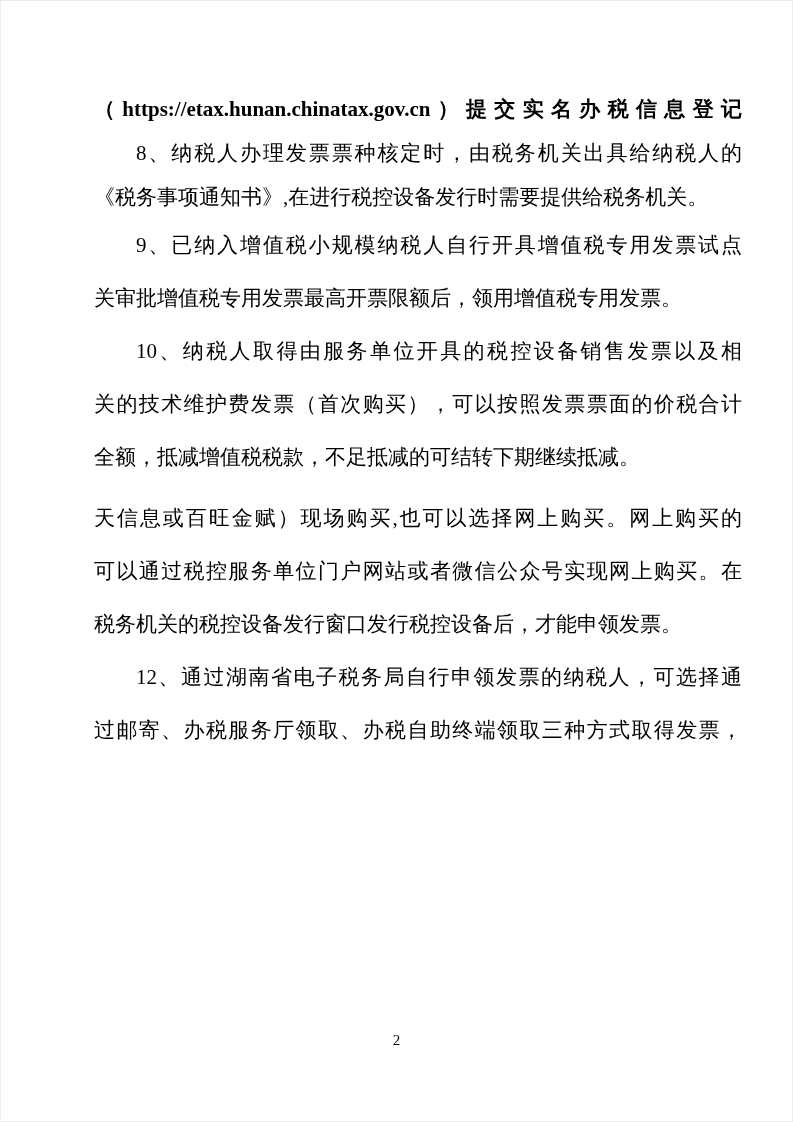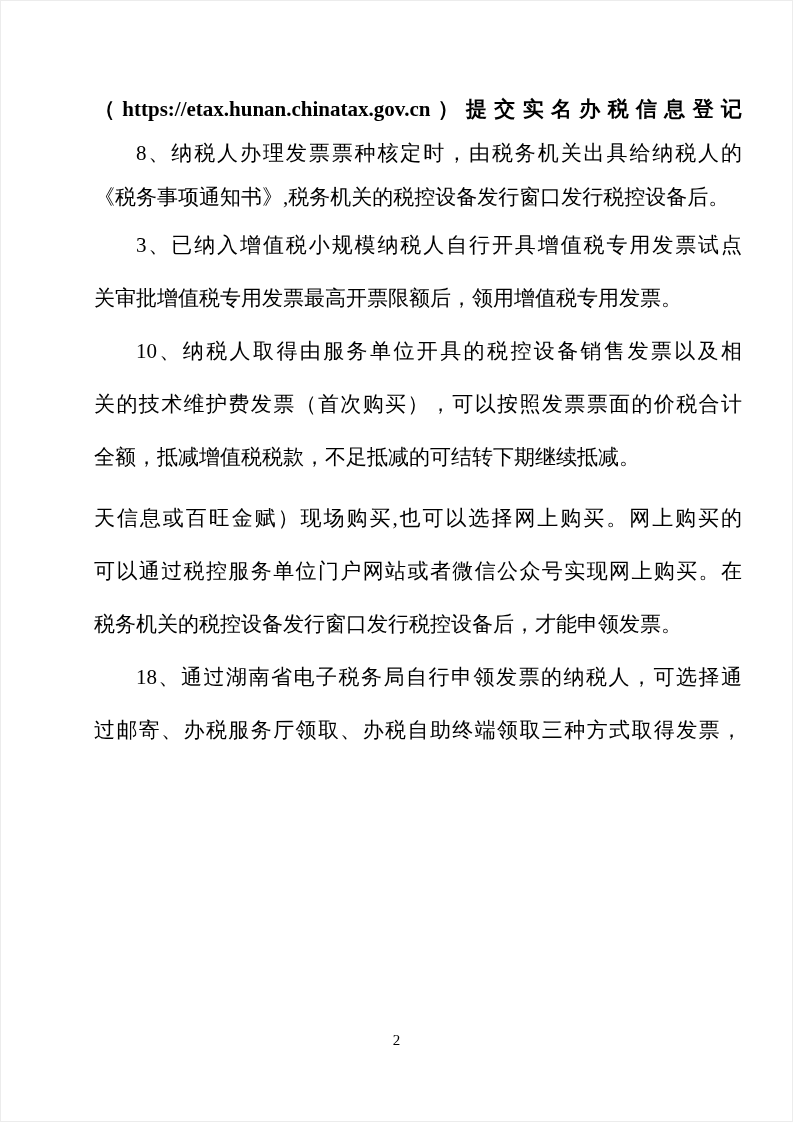--- a/index.html
+++ b/index.html
@@ -59,35 +59,35 @@
 </head>
 <body>
 
 <div class="page">
   <div class="content" id="paragraphs">
       <div class="paragraph compact">
         <div class="line fill bold">（https://etax.hunan.chinatax.gov.cn）提交实名办税信息登记</div>
       </div>
       <div class="paragraph compact">
         <div class="line indent fill">8、纳税人办理发票票种核定时，由税务机关出具给纳税人的</div>
-        <div class="line">《税务事项通知书》,税务机关的税控设备发行窗口发行税控设备后。</div>
+        <div class="line">《税务事项通知书》,在进行税控设备发行时需要提供给税务机关。</div>
       </div>
       <div class="paragraph">
-        <div class="line indent fill">3、已纳入增值税小规模纳税人自行开具增值税专用发票试点</div>
+        <div class="line indent fill">9、已纳入增值税小规模纳税人自行开具增值税专用发票试点</div>
         <div class="line">关审批增值税专用发票最高开票限额后，领用增值税专用发票。</div>
       </div>
       <div class="paragraph">
         <div class="line indent fill">10、纳税人取得由服务单位开具的税控设备销售发票以及相</div>
         <div class="line fill">关的技术维护费发票（首次购买），可以按照发票票面的价税合计</div>
         <div class="line">全额，抵减增值税税款，不足抵减的可结转下期继续抵减。</div>
       </div>
       <div class="paragraph space-before">
         <div class="line fill">天信息或百旺金赋）现场购买,也可以选择网上购买。网上购买的</div>
         <div class="line fill">可以通过税控服务单位门户网站或者微信公众号实现网上购买。在</div>
         <div class="line">税务机关的税控设备发行窗口发行税控设备后，才能申领发票。</div>
       </div>
       <div class="paragraph">
-        <div class="line indent fill">18、通过湖南省电子税务局自行申领发票的纳税人，可选择通</div>
+        <div class="line indent fill">12、通过湖南省电子税务局自行申领发票的纳税人，可选择通</div>
         <div class="line fill">过邮寄、办税服务厅领取、办税自助终端领取三种方式取得发票，</div>
       </div>
     </div>
   <div class="page-number">2</div>
 </div>
 
 </body></html>

